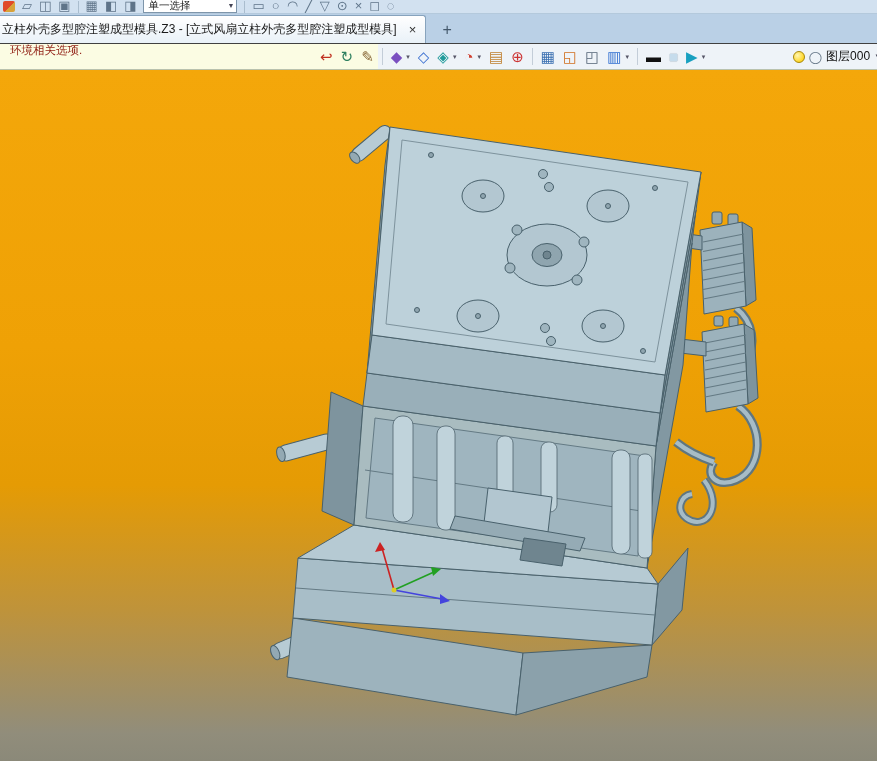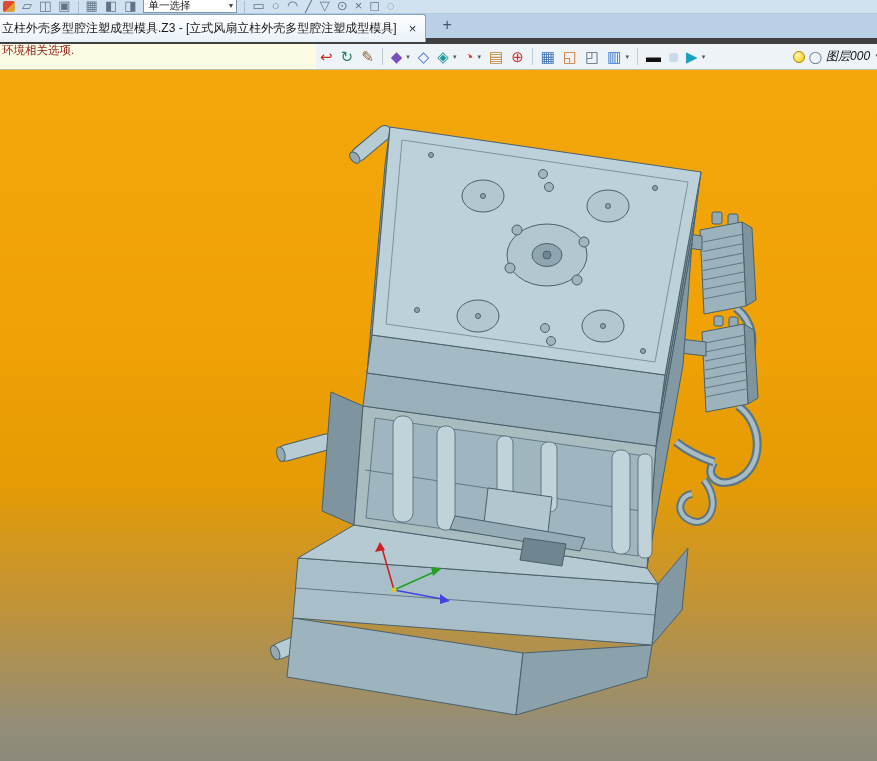--- a/index.html
+++ b/index.html
@@ -19,42 +19,42 @@
   .ts-icon{font-size:13px;line-height:15px;margin-top:-4px;color:#5f7489;flex:none;}
   .ts-sep{width:1px;height:12px;background:#aabdce;flex:none;}
   .ts-combo{
     height:14px;min-width:86px;background:#ffffff;border:1px solid #7e95aa;
     font-size:10.5px;line-height:13px;color:#222;display:flex;align-items:center;
     padding:0 2px 0 4px;gap:8px;flex:none;margin-bottom:0px;
   }
   .ts-combo .caret{font-size:7px;color:#445;margin-left:auto;}
   
   .tab-bar{
-    height:30px;background:#bad0e6;border-bottom:6px solid #404040;
-    display:flex;align-items:flex-start;box-sizing:border-box;
+    height:30px;background:#bad0e6;border-bottom:1px solid #404040;
+    display:flex;align-items:flex-end;box-sizing:border-box;
   }
   .doc-tab{
     height:27px;display:flex;align-items:center;font-size:12px;color:#1b1b1b;
     background:linear-gradient(#ffffff,#e9f1f8);
     border:1px solid #87a3bd;border-bottom:none;border-radius:3px 3px 0 0;
     padding:0 9px 0 13px;margin-left:-12px;white-space:nowrap;
   }
   .tab-close{margin-left:12px;font-size:13px;color:#333;cursor:default;}
   .new-tab{
     width:26px;height:22px;margin-left:8px;margin-bottom:2px;display:flex;
     align-items:center;justify-content:center;font-size:16px;color:#44586c;
   }
   
   .toolbar2{
     height:26px;background:#eef3f8;position:relative;box-sizing:border-box;
     border-bottom:1px solid #b9c2ae;
   }
   .prompt-area{
-    position:absolute;left:0;top:0;width:316px;height:25px;background:#fbfce3;
-    color:#8f1d12;font-size:11.5px;line-height:12.5px;padding-left:2px;
+    position:absolute;left:0;top:0;width:378px;height:25px;background:#fbfce3;
+    color:#8f1d12;font-size:11.5px;line-height:12.5px;padding-left:10px;
     box-sizing:border-box;overflow:hidden;
   }
   .tb2-icons{
     position:absolute;left:320px;top:0;height:25px;display:flex;
     align-items:center;gap:8px;
   }
   .tb2-ic{font-size:15px;line-height:15px;flex:none;}
   .tb2-caret{font-size:7px;color:#556;flex:none;margin-left:-4px;}
   .tb2-sep{width:1px;height:17px;background:#c3cdd8;flex:none;}
   .c0{color:#c03020}.c1{color:#2f8060}.c2{color:#8a6a3a}.c3{color:#7a4fc0}
@@ -66,21 +66,21 @@
   .layer-cluster{
     position:absolute;right:0;top:0;height:25px;display:flex;align-items:center;
     gap:4px;padding-right:0px;
   }
   .bulb{
     width:10px;height:10px;border-radius:50%;flex:none;
     background:radial-gradient(circle at 35% 35%,#fff6b0,#ffd72a 70%,#e8b400);
     border:1px solid #a8880a;
   }
   .vis-swatch{font-size:12px;color:#667788;flex:none;line-height:12px;}
-  .layer-label{font-size:12px;color:#111;flex:none;font-style:italic;}
+  .layer-label{font-size:12px;color:#111;flex:none;}
   .layer-caret{font-size:8px;color:#445;flex:none;margin-right:-5px;}
   
   .viewport{
     position:relative;width:877px;height:691px;
     background:linear-gradient(180deg,#f4a70a 0%,#efa105 40%,#e59b04 60%,
                #bf933a 78%,#918d7b 96%,#8b8979 100%);
   }
   .viewport svg{position:absolute;left:0;top:0;}
 </style>
 </head>

